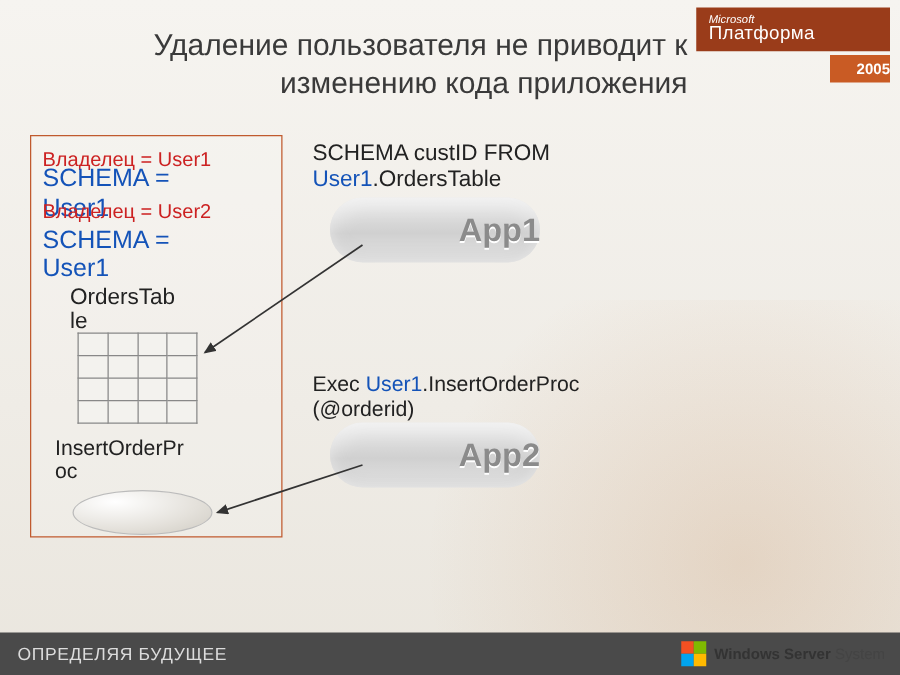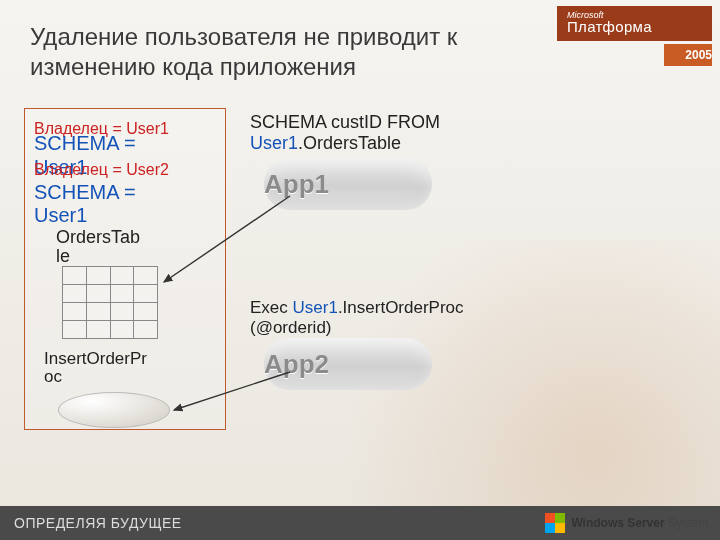--- a/index.html
+++ b/index.html
@@ -1,19 +1,19 @@
 <!DOCTYPE html>
 <html><head>
 <meta charset="utf-8">
 <style>
   html,body{margin:0;padding:0;width:720px;height:540px;overflow:hidden;font-family:"Segoe UI",Arial,sans-serif;background:#fff}
   .slide{position:relative;width:720px;height:540px;background:linear-gradient(180deg,#f6f4f0 0%,#efece6 60%,#eae6de 100%)}
   
   .mapwash{position:absolute;right:0;bottom:0;width:420px;height:300px;background:radial-gradient(circle at 70% 70%,rgba(190,120,60,.18) 0%,rgba(190,120,60,.08) 40%,rgba(190,120,60,0) 70%)}
-  .title{position:absolute;top:22px;left:30px;right:170px;font-size:24px;line-height:1.25;color:#3a3a3a;text-align:left}
+  .title{position:absolute;top:22px;left:18px;right:170px;font-size:24px;line-height:1.25;color:#3a3a3a;text-align:right}
   
   .logo{position:absolute;top:6px;right:8px;width:155px;height:62px}
   .logo .bar{position:absolute;top:0;right:0;width:155px;height:35px;background:#9a3c1a}
   .logo .bar .small{position:absolute;top:4px;left:10px;font-size:9px;color:#fff;font-style:italic}
   .logo .bar .big{position:absolute;top:12px;left:10px;font-size:15px;color:#fff;font-weight:400;letter-spacing:.3px}
   .logo .year{position:absolute;top:38px;right:0;width:48px;height:22px;background:#c95b24;color:#fff;font-size:12px;font-weight:600;text-align:right;line-height:22px}
   
   .box{position:absolute;top:108px;left:24px;width:200px;height:320px;border:1.5px solid #c05a2e;background:rgba(255,255,255,.15)}
   .owner1{position:absolute;top:120px;left:34px;font-size:16px;color:#c22}
   .schema1{position:absolute;top:132px;left:34px;font-size:20px;color:#1453b8}
@@ -22,21 +22,21 @@
   .schema1b{position:absolute;top:156px;left:34px;font-size:20px;color:#1453b8}
   .objTable{position:absolute;top:228px;left:56px;font-size:18px;color:#222;line-height:1.05}
   .grid{position:absolute;top:266px;left:62px;width:96px;height:70px}
   .grid td{border:1px solid #888;background:#f3f2ee;width:22px;height:15px}
   .grid table{border-collapse:collapse}
   .objProc{position:absolute;top:350px;left:44px;font-size:17px;color:#222;line-height:1.05}
   .ellipse{position:absolute;top:392px;left:58px;width:110px;height:34px;background:radial-gradient(ellipse at 30% 25%,#fff 0%,#e4e1db 60%,#cfcbc2 100%);border-radius:50%/50%;border:1px solid #bbb}
   
   .q1{position:absolute;top:112px;left:250px;font-size:18px;color:#222}
   .q1 .u{color:#1453b8}
-  .pill{position:absolute;border-radius:40px;background:linear-gradient(180deg,#e8e8e8 0%,#d0d0d0 55%,#e6e6e6 100%);box-shadow:inset 0 6px 16px rgba(255,255,255,.6),inset 0 -6px 16px rgba(0,0,0,.05);text-align:left}
+  .pill{position:absolute;border-radius:40px;background:linear-gradient(180deg,#e8e8e8 0%,#d0d0d0 55%,#e6e6e6 100%);box-shadow:inset 0 6px 16px rgba(255,255,255,.6),inset 0 -6px 16px rgba(0,0,0,.05);text-align:right}
   #app1{top:158px;left:264px;width:168px;height:52px}
   #app2{top:338px;left:264px;width:168px;height:52px}
   .pill span{font-size:26px;font-weight:600;color:#8b8b8b;line-height:52px;text-shadow:0 1px 0 #fff}
   .q2{position:absolute;top:298px;left:250px;font-size:17px;color:#222;line-height:1.2}
   .q2 .u{color:#1453b8}
   
   .arrow{position:absolute;pointer-events:none}
   
   .footer{position:absolute;left:0;bottom:0;width:100%;height:34px;background:#4a4a4a;color:#dcdcdc;display:flex;align-items:center;padding-left:14px;font-size:14px;letter-spacing:.5px}
   .wslogo{position:absolute;right:12px;bottom:3px;height:28px;display:flex;align-items:center;gap:6px;color:#444;font-size:12px}

